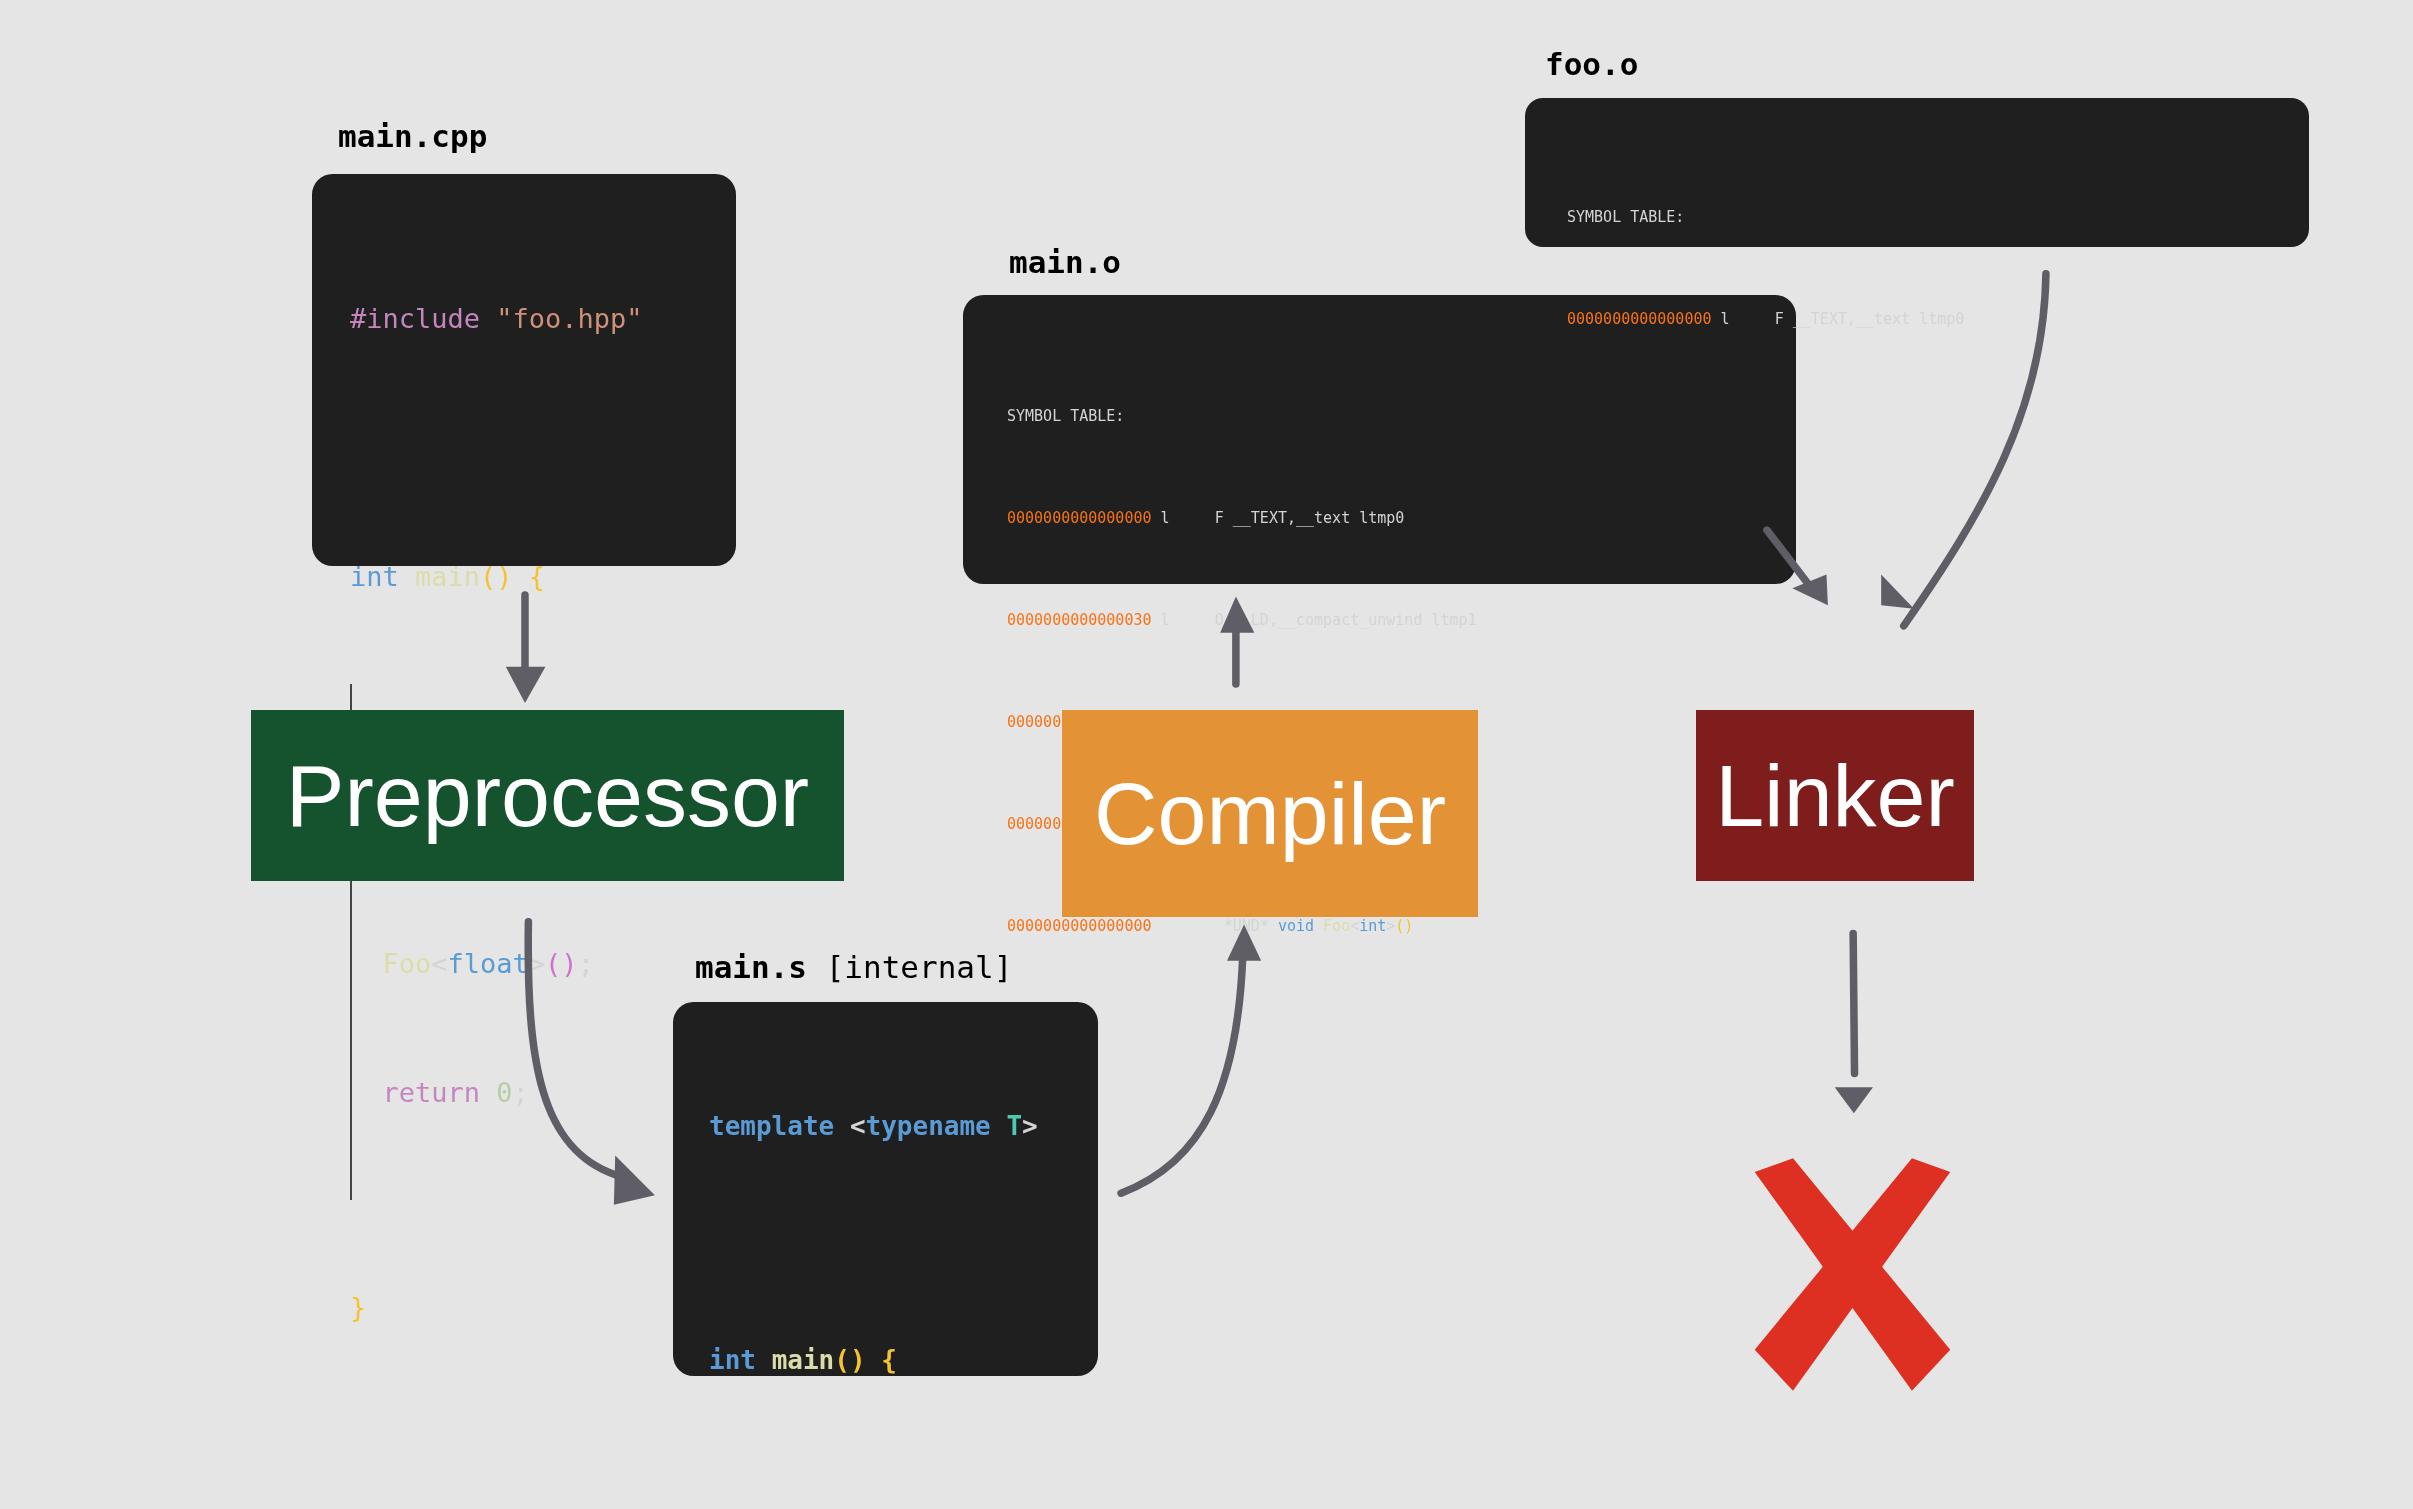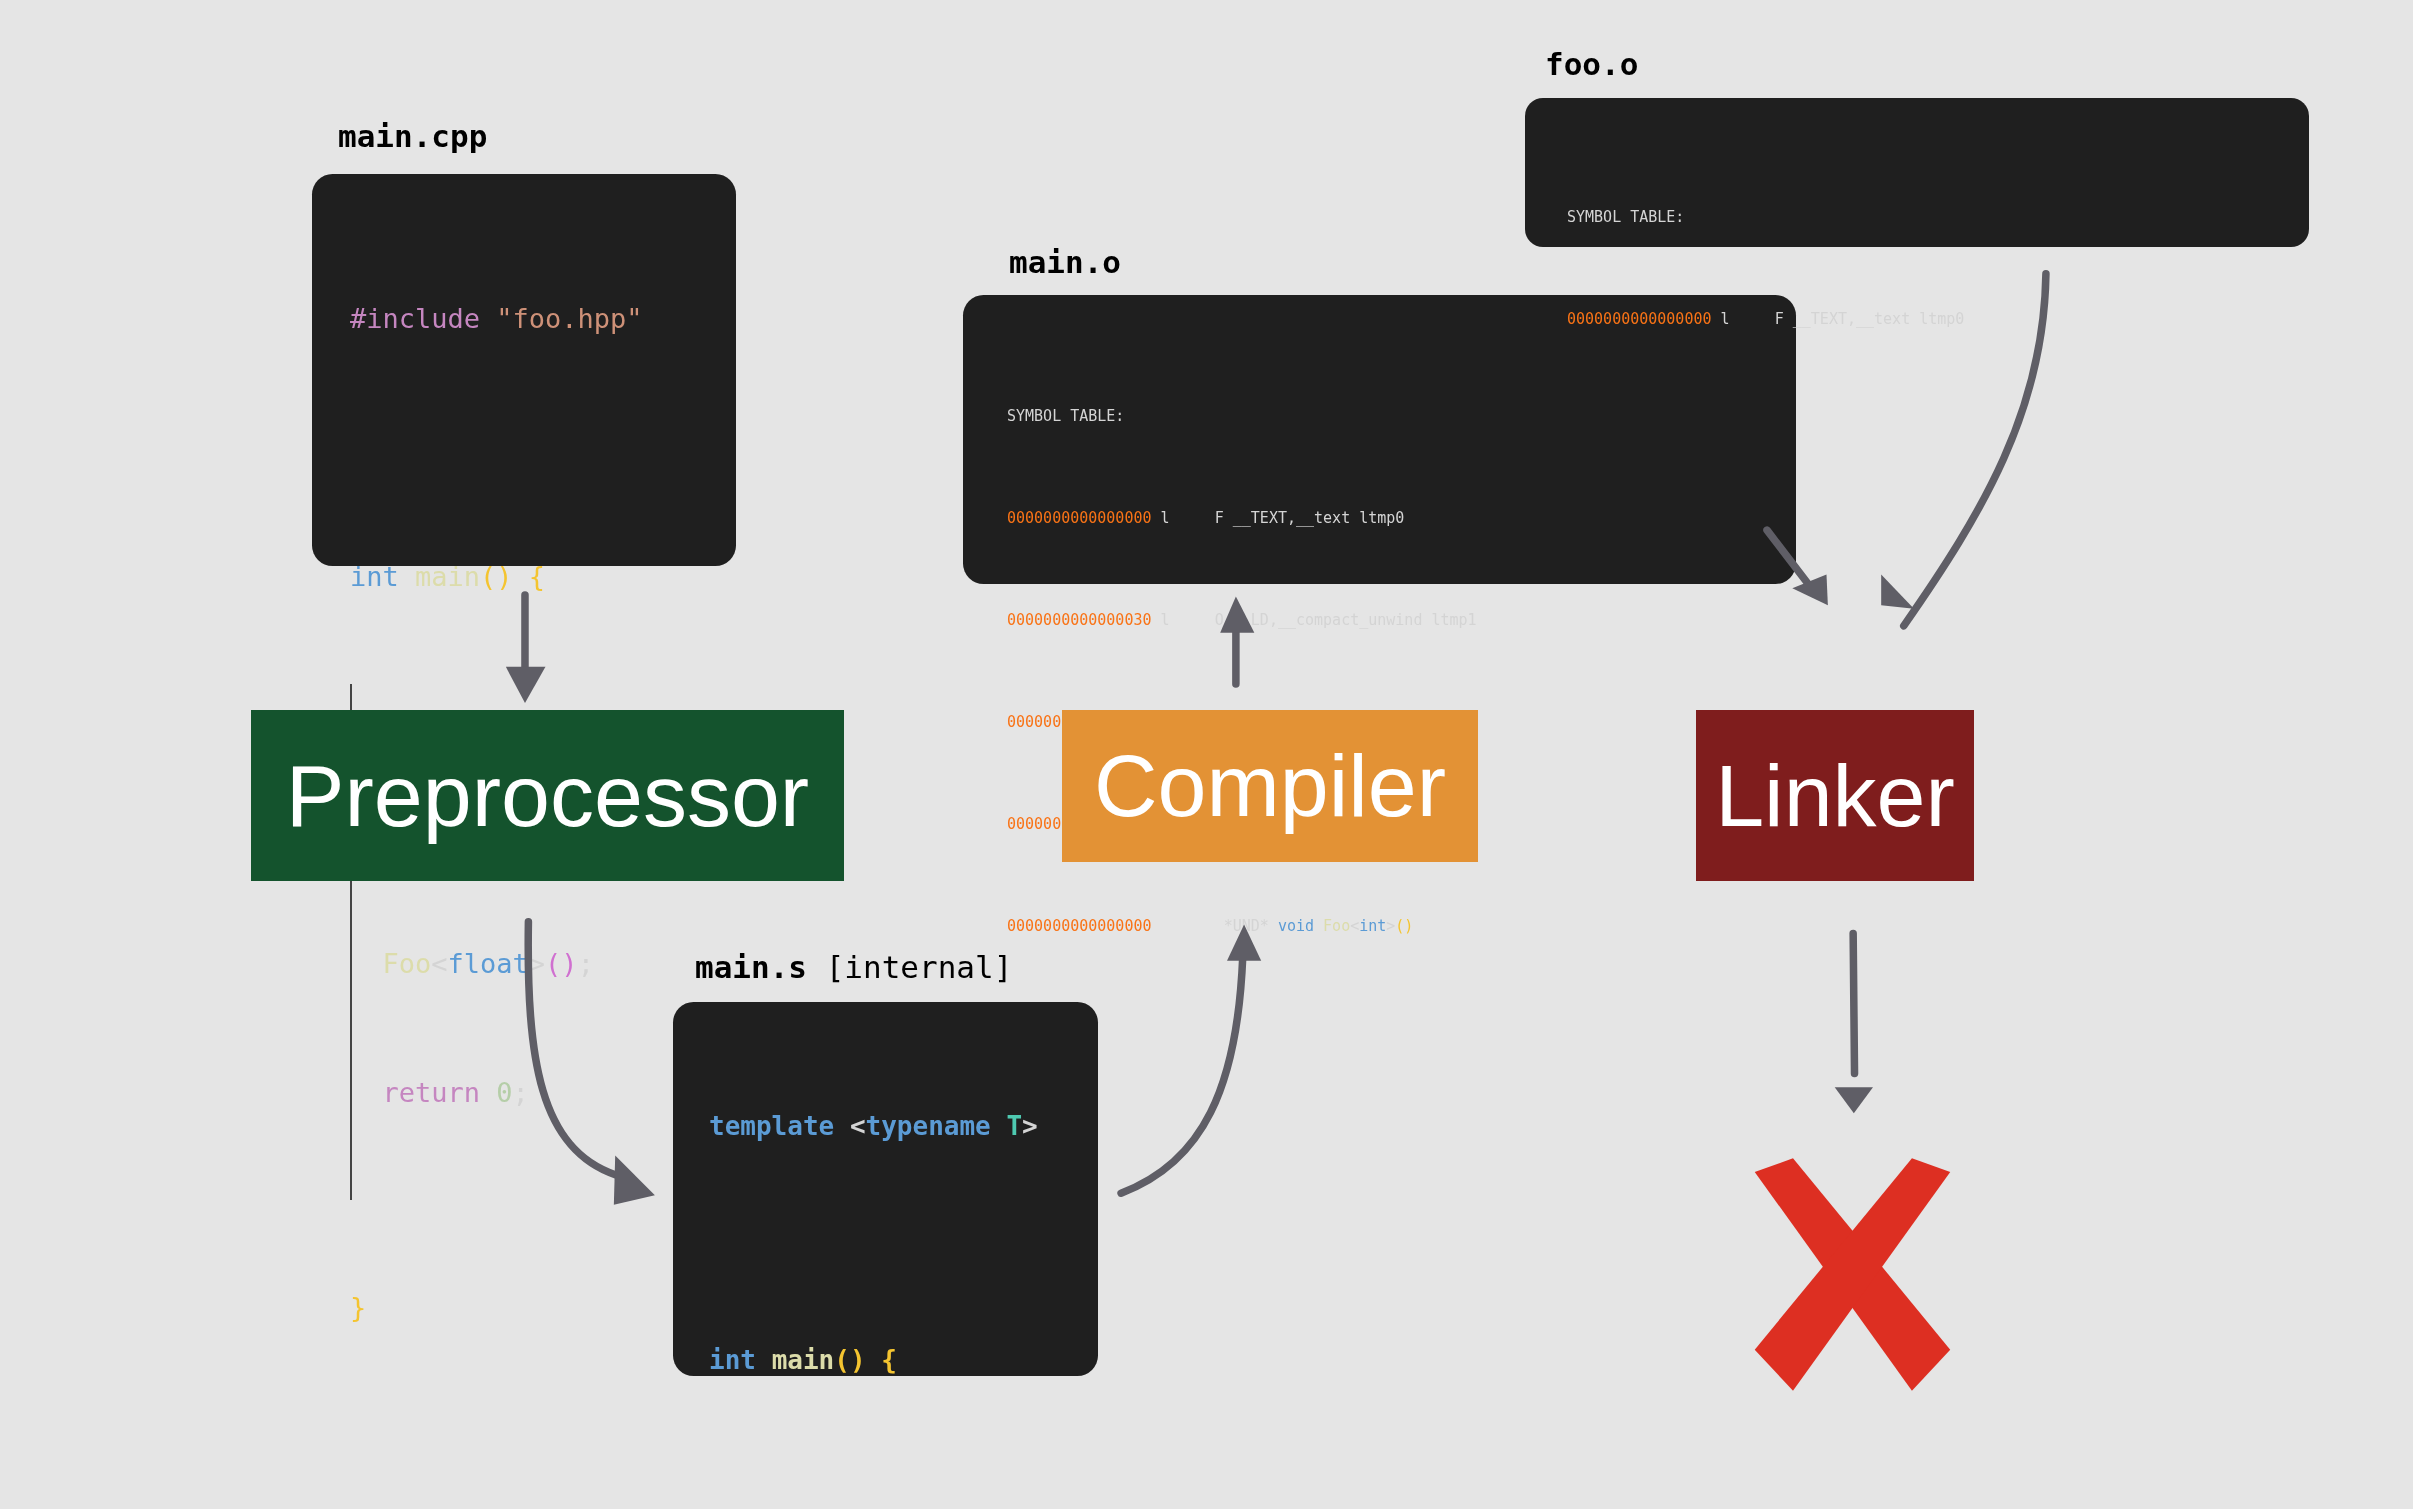--- a/index.html
+++ b/index.html
@@ -68,21 +68,21 @@
   <div class="code" style="font-size:26px; line-height:39px;">
     <span class="line"><span class="kw">template</span> <span>&lt;</span><span class="kw">typename</span> <span class="tp">T</span><span>&gt;</span></span>
     <span class="line"> </span>
     <span class="line"><span class="kw">int</span> <span class="fn">main</span><span class="br">()</span> <span class="br">{</span></span>
     
     
   </div>
 </div>
 
 <div class="stage" style="left:251px; top:710px; width:593px; height:171px; background:#14532d;">Preprocessor</div>
-<div class="stage" style="left:1062px; top:710px; width:416px; height:152px; background:#e39235;">Compiler</div>
+<div class="stage" style="left:1062px; top:710px; width:416px; height:207px; background:#e39235;">Compiler</div>
 <div class="stage" style="left:1696px; top:710px; width:278px; height:171px; background:#7f1d1d;">Linker</div>
 
 <svg class="arrows" width="2413" height="1510" viewBox="0 0 3530 2208">
   <g fill="none" stroke="#5f5e66" stroke-width="11" stroke-linecap="round">
     <path d="M768 870 L768 985"></path>
     <path d="M773 1348 C 770 1550, 790 1680, 900 1718"></path>
     <path d="M1640 1745 C 1760 1700, 1810 1590, 1818 1400"></path>
     <path d="M1808 1000 L1808 920"></path>
     <path d="M2585 775 L2650 860"></path>
     <path d="M2993 400 C 2990 600, 2900 750, 2785 915"></path>

